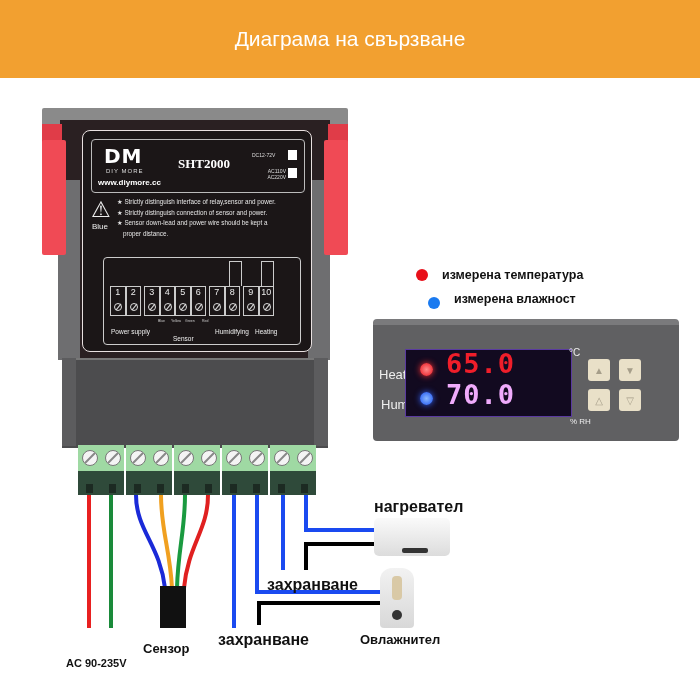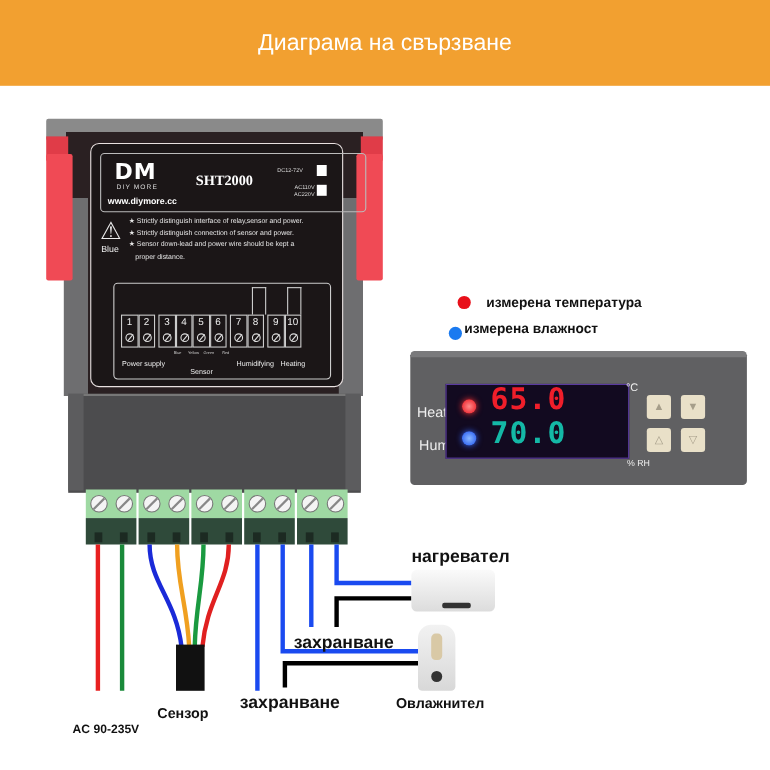--- a/index.html
+++ b/index.html
@@ -7,21 +7,21 @@
   .banner{position:absolute;left:0;top:0;width:700px;height:78px;background:#f2a030;color:#fff;font-size:21px;display:flex;align-items:center;justify-content:center;box-sizing:border-box;}
   .abs{position:absolute;}
   
   .ctrl-top{left:42px;top:108px;width:306px;height:20px;background:#8a8a8a;border-radius:2px;}
   .ctrl-body{left:60px;top:120px;width:270px;height:240px;background:#2a2022;}
   .ctrl-side{left:58px;top:180px;width:22px;height:180px;background:#6e6e70;}
   .ctrl-side2{left:308px;top:180px;width:22px;height:180px;background:#6e6e70;}
   .clip{width:24px;height:115px;background:#f04a55;border-radius:2px;}
   .clip-tab{width:20px;height:22px;background:#e03c48;}
   .panel{left:82px;top:130px;width:230px;height:222px;background:#1b1617;border:1.5px solid #e8e0e0;border-radius:8px;box-sizing:border-box;color:#eee;}
-  .brandbox{position:absolute;left:8px;top:8px;width:212px;height:52px;border:1px solid #bbb;border-radius:4px;padding-left:28px;}
+  .brandbox{position:absolute;left:8px;top:8px;width:212px;height:52px;border:1px solid #bbb;border-radius:4px;}
   .logo{position:absolute;left:12px;top:4px;font-size:20px;font-weight:bold;color:#fff;letter-spacing:1px;font-family:"DejaVu Sans",sans-serif;}
   .logo-sub{position:absolute;left:14px;top:28px;font-size:6px;color:#ddd;letter-spacing:1px;}
   .logo-url{position:absolute;left:6px;top:38px;font-size:8px;font-weight:bold;color:#fff;}
   .model{position:absolute;left:86px;top:16px;font-size:13px;font-weight:bold;color:#fff;font-family:"Liberation Serif",serif;}
   .vlabel{position:absolute;font-size:5px;color:#ddd;text-align:right;line-height:6px;}
   .vbox{position:absolute;width:9px;height:10px;background:#fff;}
   .warn{position:absolute;left:8px;top:68px;font-size:22px;color:#eee;line-height:22px;}
   .note-lbl{position:absolute;left:9px;top:91px;font-size:8px;color:#eee;}
   .note-lines{position:absolute;left:34px;top:66px;font-size:6.3px;line-height:10.5px;color:#e6e6e6;}
   .term-frame{position:absolute;left:20px;top:126px;width:196px;height:86px;border:1px solid #ccc;border-radius:4px;}
@@ -205,33 +205,33 @@
 <div class="abs caption" style="left:143px;top:641px;font-size:13px;">Сензор</div>
 <div class="abs caption" style="left:218px;top:631px;">захранване</div>
 <div class="abs caption" style="left:267px;top:576px;">захранване</div>
 <div class="abs caption" style="left:374px;top:498px;">нагревател</div>
 <div class="abs caption" style="left:360px;top:632px;font-size:13px;">Овлажнител</div>
 
 <div class="abs" style="left:416px;top:268px;display:flex;align-items:center;gap:14px;">
   <div class="dot" style="background:#e8101a;"></div>
   <span class="legend-text">измерена температура</span>
 </div>
-<div class="abs" style="left:408px;top:289px;display:flex;align-items:center;gap:2px;">
+<div class="abs" style="left:428px;top:289px;display:flex;align-items:center;gap:14px;">
   <div class="dot" style="background:#1a7af0;margin-top:8px;"></div>
   <span class="legend-text">измерена влажност</span>
 </div>
 
 <div class="abs disp">
   <div class="dlabel" style="left:6px;top:42px;">Heat</div>
   <div class="dlabel" style="left:8px;top:72px;">Hum</div>
   <div class="screen">
     <div class="led" style="left:14px;top:13px;background:radial-gradient(#ff8a8a,#e8101a);box-shadow:0 0 6px #f33;"></div>
     <div class="led" style="left:14px;top:42px;background:radial-gradient(#8ab8ff,#1a50f0);box-shadow:0 0 6px #36f;"></div>
     <div class="seg" style="left:40px;top:-2px;color:#f01e2a;">65.0</div>
-    <div class="seg" style="left:40px;top:29px;color:#14b8a6;">70.0</div>
+    <div class="seg" style="left:40px;top:29px;color:#f0abfc;">70.0</div>
   </div>
   <div class="dlabel" style="left:196px;top:22px;font-size:10px;">°C</div>
   <div class="dlabel" style="left:197px;top:92px;font-size:8px;">% RH</div>
   <div class="key" style="left:215px;top:34px;">
       <span>▲</span>
     </div>
   <div class="key" style="left:246px;top:34px;">
       <span>▼</span>
     </div>
   <div class="key" style="left:215px;top:64px;">

